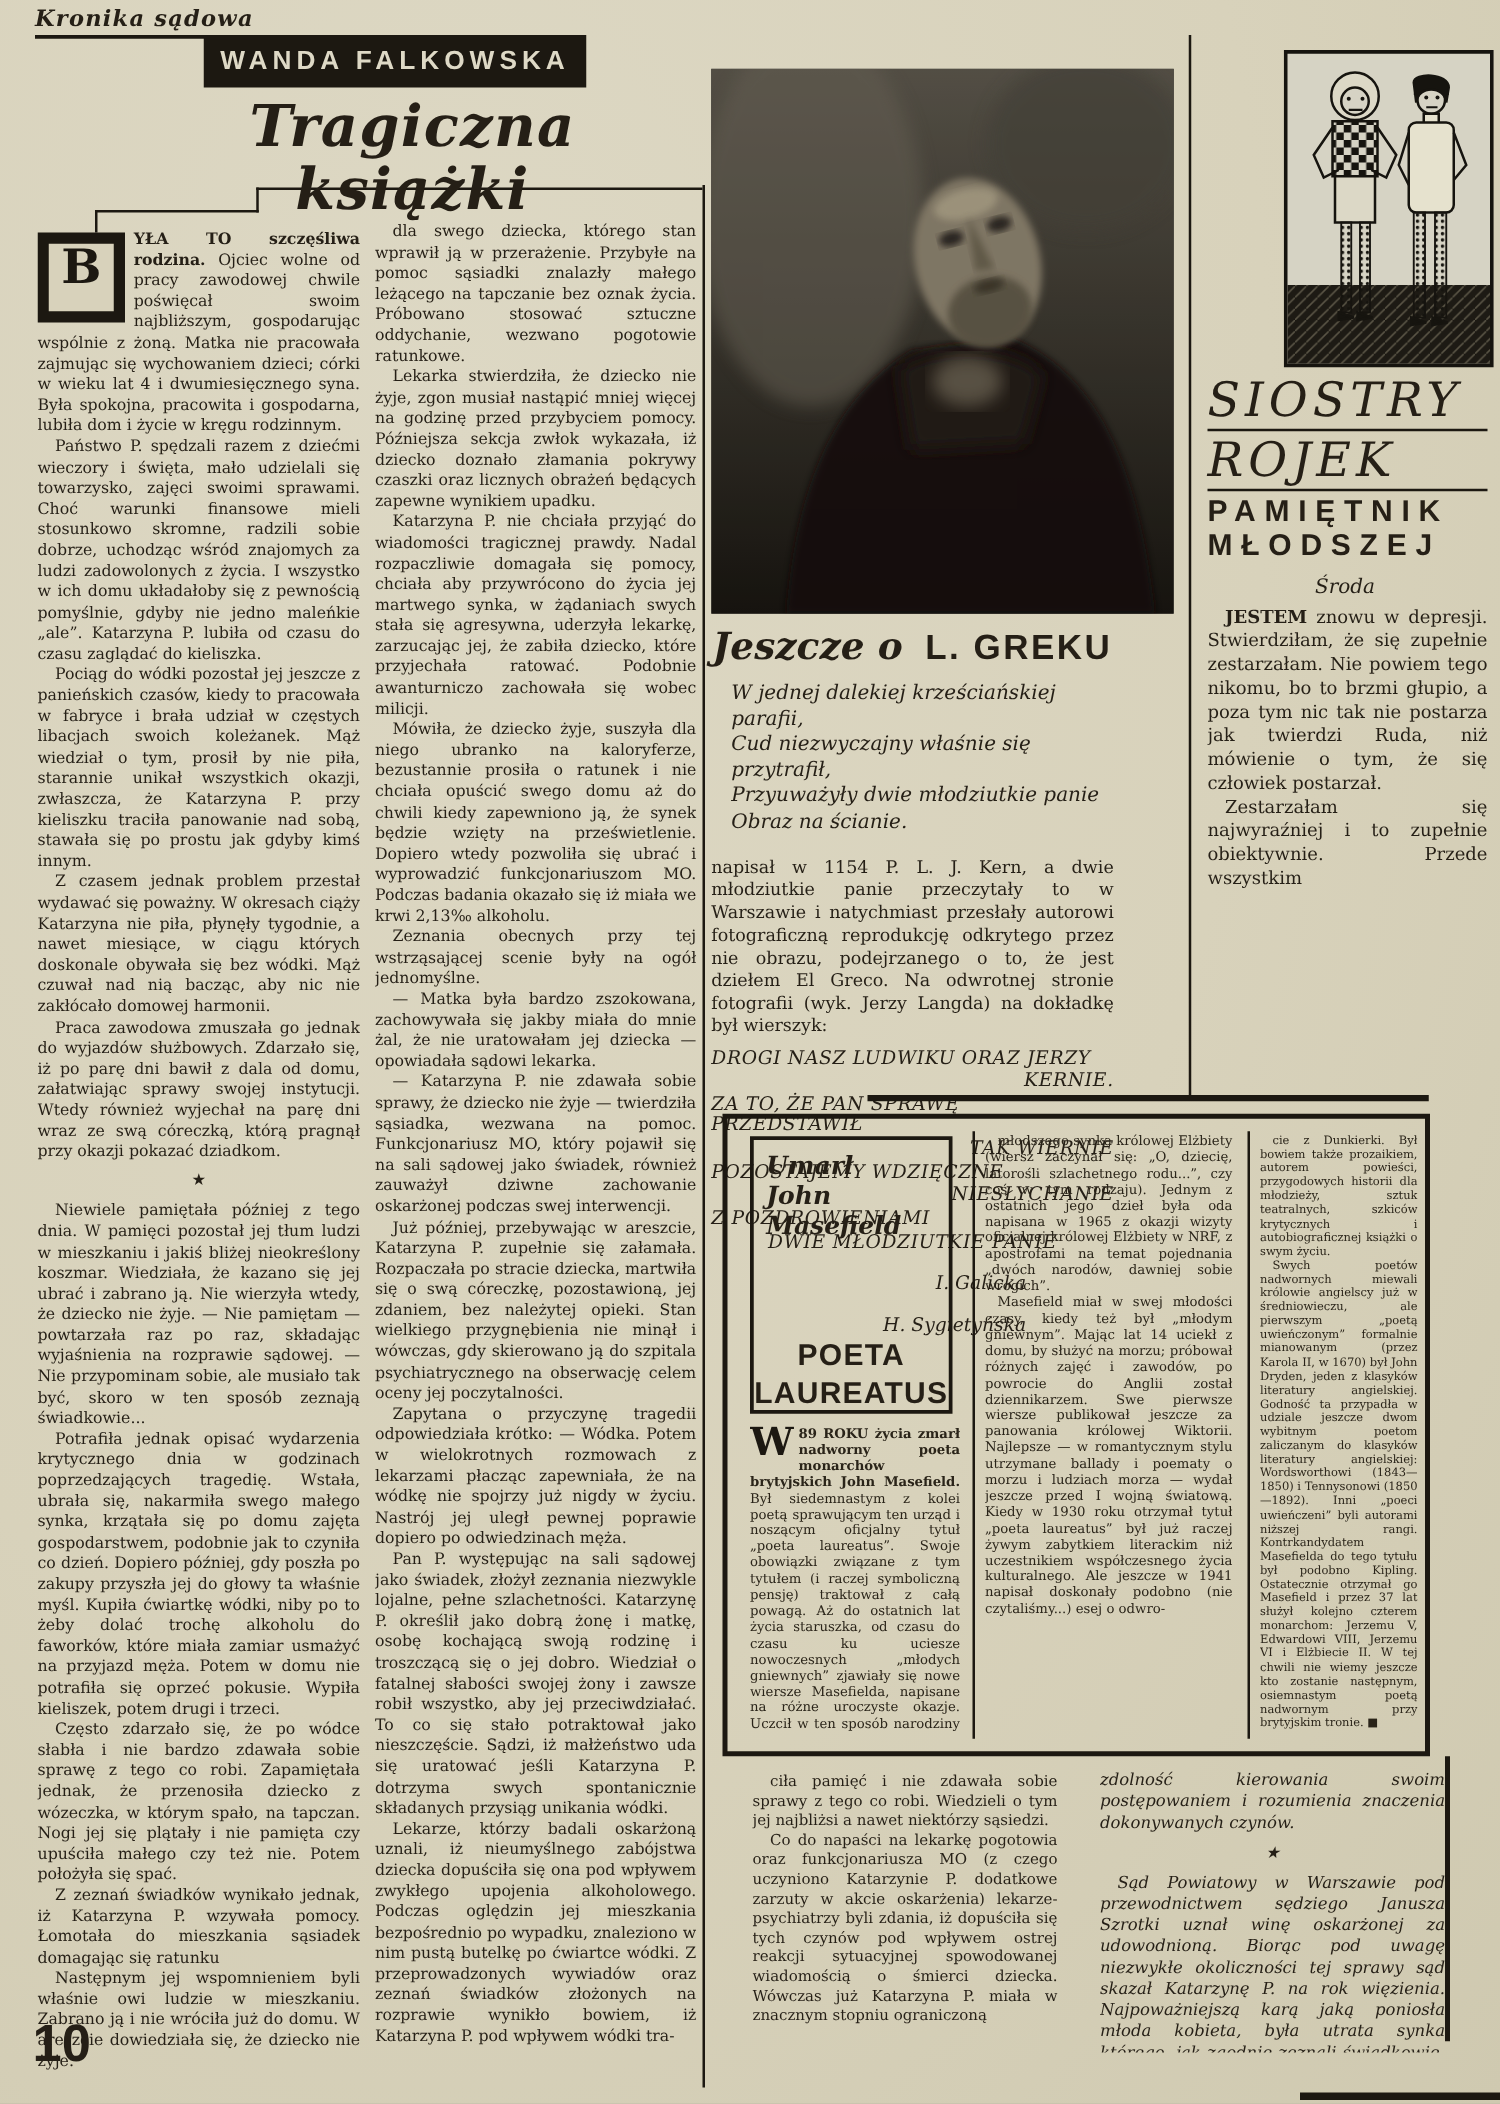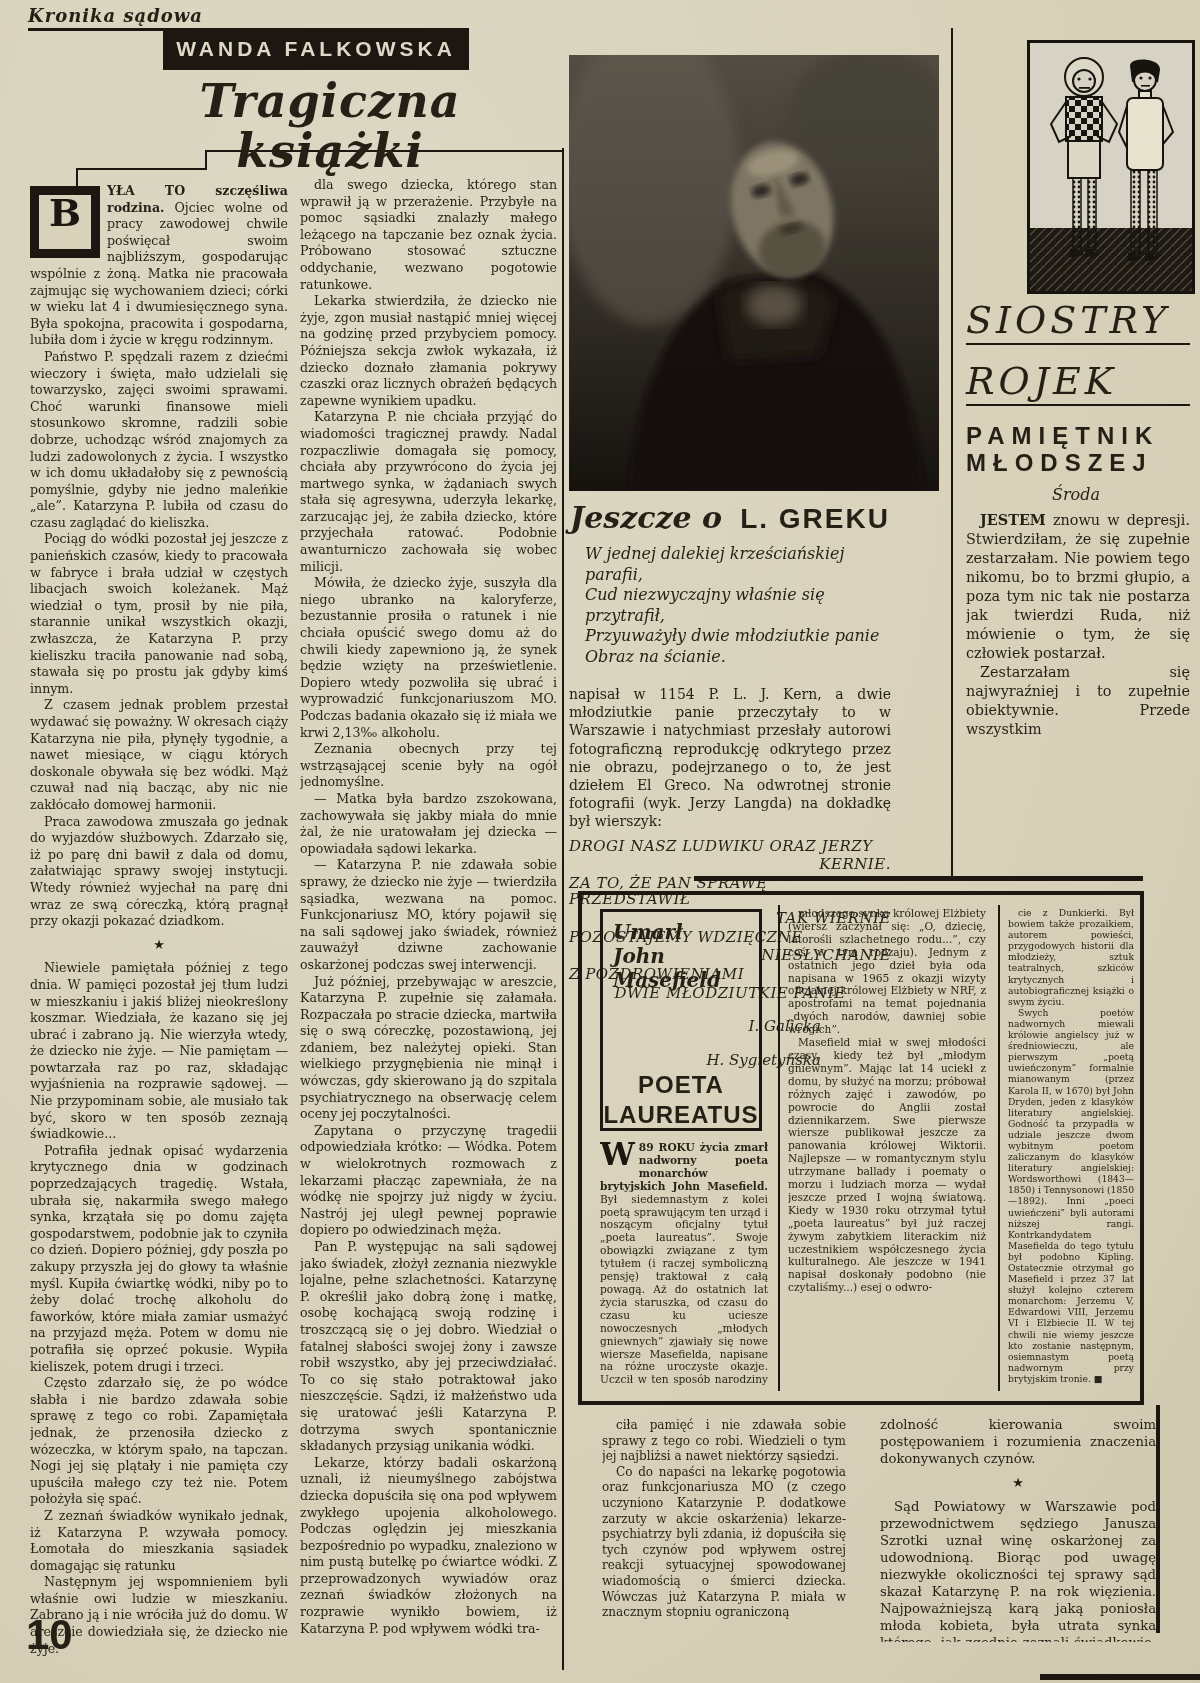--- a/index.html
+++ b/index.html
@@ -30,21 +30,21 @@
   .greco-script{font:italic bold 30px/32px "DejaVu Serif", serif;}
   .greco-caps{font:bold 28px/30px "Liberation Sans", sans-serif;letter-spacing:2px;}
   .greco-poem{font:italic 16px/20.5px "DejaVu Serif", serif;padding-left:16px;margin-top:10px;}
   .greco-poem .para{margin:0;text-indent:0;}
   .greco-body{font-size:14px;line-height:18.2px;text-align:justify;margin-top:18px;}
   .greco-verse{font:italic 15px/15.8px "DejaVu Serif", serif;letter-spacing:.5px;margin-top:8px;}
   .greco-verse .verse-line{margin:0 0 3px 0;text-indent:0;}
   .greco-sigs{font:italic 15px/19px "DejaVu Serif", serif;text-align:right;padding-right:70px;}
   
   .sis-title{font:italic 38px/40px "DejaVu Serif", serif;letter-spacing:4px;
-             border-bottom:2px solid #1c1811;padding-bottom:3px;margin-bottom:16px;}
+             border-bottom:2px solid #1c1811;padding-bottom:3px;margin-bottom:3px;}
   .sis-sub{font:bold 24px/27px "Liberation Sans", sans-serif;letter-spacing:7px;}
   .sis-day{font:italic 16px/18px "DejaVu Serif", serif;text-align:center;margin:10px 4px 6px 0;}
   .sis-body{font-size:14.4px;line-height:19px;text-align:justify;overflow:hidden;}
   .sis-body .para{margin:0;text-indent:14px;}
   .sis-body p.lead{margin:0;text-indent:14px;}
   
   .mbox{border:4px solid #1c1811;}
   .mcard{border:3px solid #1c1811;}
   .mcard-script{font:italic bold 20px/24px "DejaVu Serif", serif;padding:8px 0 0 10px;}
   .mcard-caps{font:bold 24px/30px "Liberation Sans", sans-serif;letter-spacing:1px;text-align:center;}
@@ -269,21 +269,21 @@
         <p class="para">cie z Dunkierki. Był bowiem także prozaikiem, autorem powieści, przygodowych historii dla młodzieży, sztuk teatralnych, szkiców krytycznych i autobiograficznej książki o swym życiu.</p>
         <p class="para">Swych poetów nadwornych miewali królowie angielscy już w średniowieczu, ale pierwszym „poetą uwieńczonym” formalnie mianowanym (przez Karola II, w 1670) był John Dryden, jeden z klasyków literatury angielskiej. Godność ta przypadła w udziale jeszcze dwom wybitnym poetom zaliczanym do klasyków literatury angielskiej: Wordsworthowi (1843—1850) i Tennysonowi (1850—1892). Inni „poeci uwieńczeni” byli autorami niższej rangi. Kontrkandydatem Masefielda do tego tytułu był podobno Kipling. Ostatecznie otrzymał go Masefield i przez 37 lat służył kolejno czterem monarchom: Jerzemu V, Edwardowi VIII, Jerzemu VI i Elżbiecie II. W tej chwili nie wiemy jeszcze kto zostanie następnym, osiemnastym poetą nadwornym przy brytyjskim tronie. ■</p>
       </div>
   </div>
 
   <div class="abs body-col" style="left:602px;top:1418px;width:244px;height:244px;font-size:12px;line-height:15.6px;">
       <p class="para">ciła pamięć i nie zdawała sobie sprawy z tego co robi. Wiedzieli o tym jej najbliżsi a nawet niektórzy sąsiedzi.</p>
       <p class="para">Co do napaści na lekarkę pogotowia oraz funkcjonariusza MO (z czego uczyniono Katarzynie P. dodatkowe zarzuty w akcie oskarżenia) lekarze-psychiatrzy byli zdania, iż dopuściła się tych czynów pod wpływem ostrej reakcji sytuacyjnej spowodowanej wiadomością o śmierci dziecka. Wówczas już Katarzyna P. miała w znacznym stopniu ograniczoną</p>
     </div>
 
-  <div class="abs body-col" style="left:880px;top:1416px;width:276px;height:226px;font-size:13.2px;line-height:17px;">
+  <div class="abs body-col" style="left:880px;top:1416px;width:276px;height:226px;font-size:13.2px;line-height:17px;font-style:italic;">
     <p class="para" style="text-indent:0;">zdolność kierowania swoim postępowaniem i rozumienia znaczenia dokonywanych czynów.</p>
     <div class="star-sep">★</div>
     <p class="para">Sąd Powiatowy w Warszawie pod przewodnictwem sędziego Janusza Szrotki uznał winę oskarżonej za udowodnioną. Biorąc pod uwagę niezwykłe okoliczności tej sprawy sąd skazał Katarzynę P. na rok więzienia. Najpoważniejszą karą jaką poniosła młoda kobieta, była utrata synka którego, jak zgodnie zeznali świadkowie, darzyła wielką miłością.  ■ ■</p>
   </div>
   <div class="abs rule" style="left:1156px;top:1405px;width:4px;height:228px;"></div>
   <div class="abs rule" style="left:1040px;top:1674px;width:160px;height:6px;"></div>
 
   <div class="abs page-num" style="left:26px;top:1614px;">10</div>
 
 </div>

